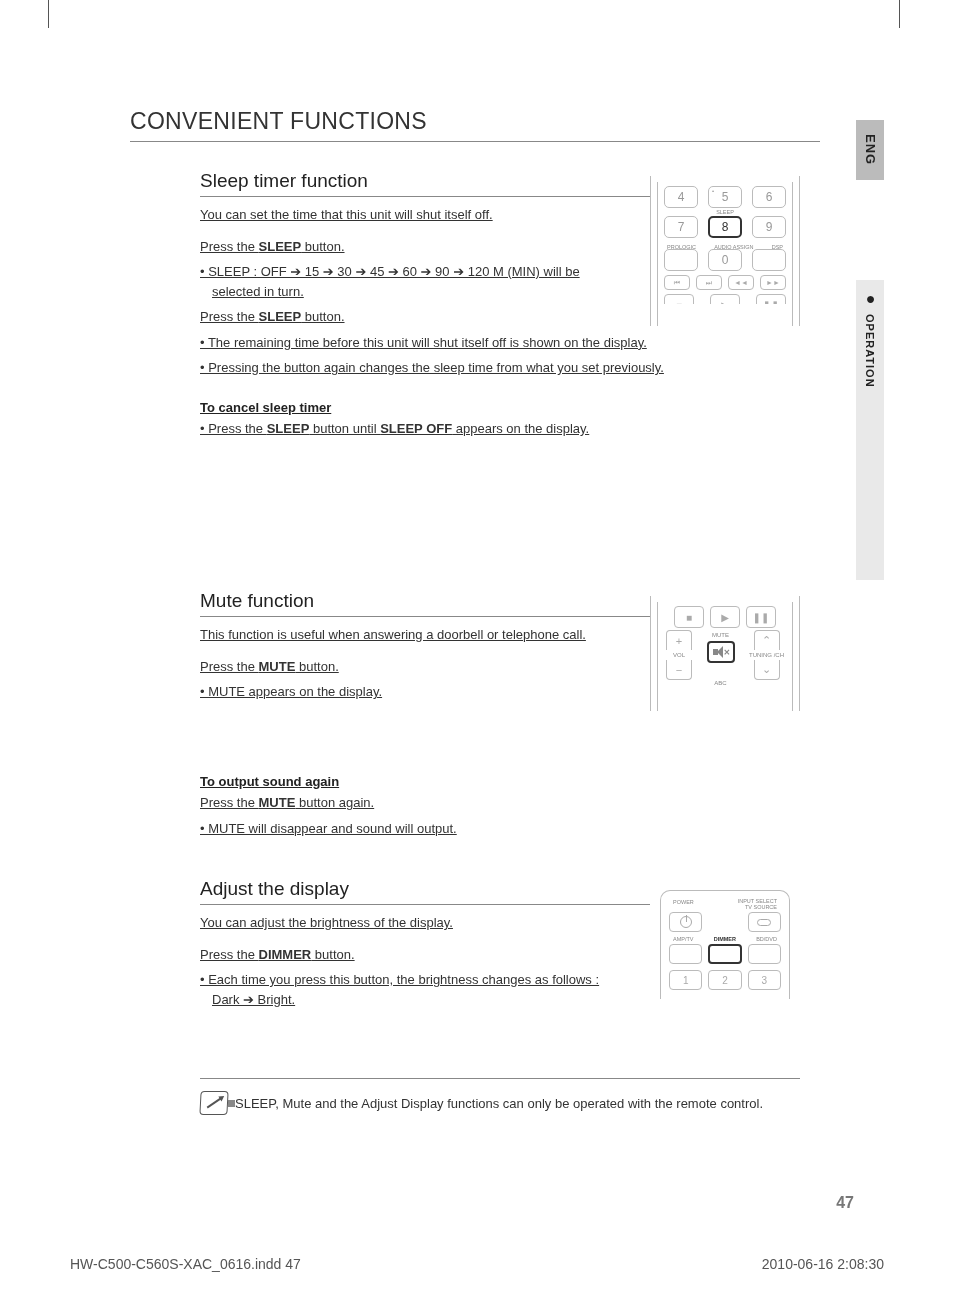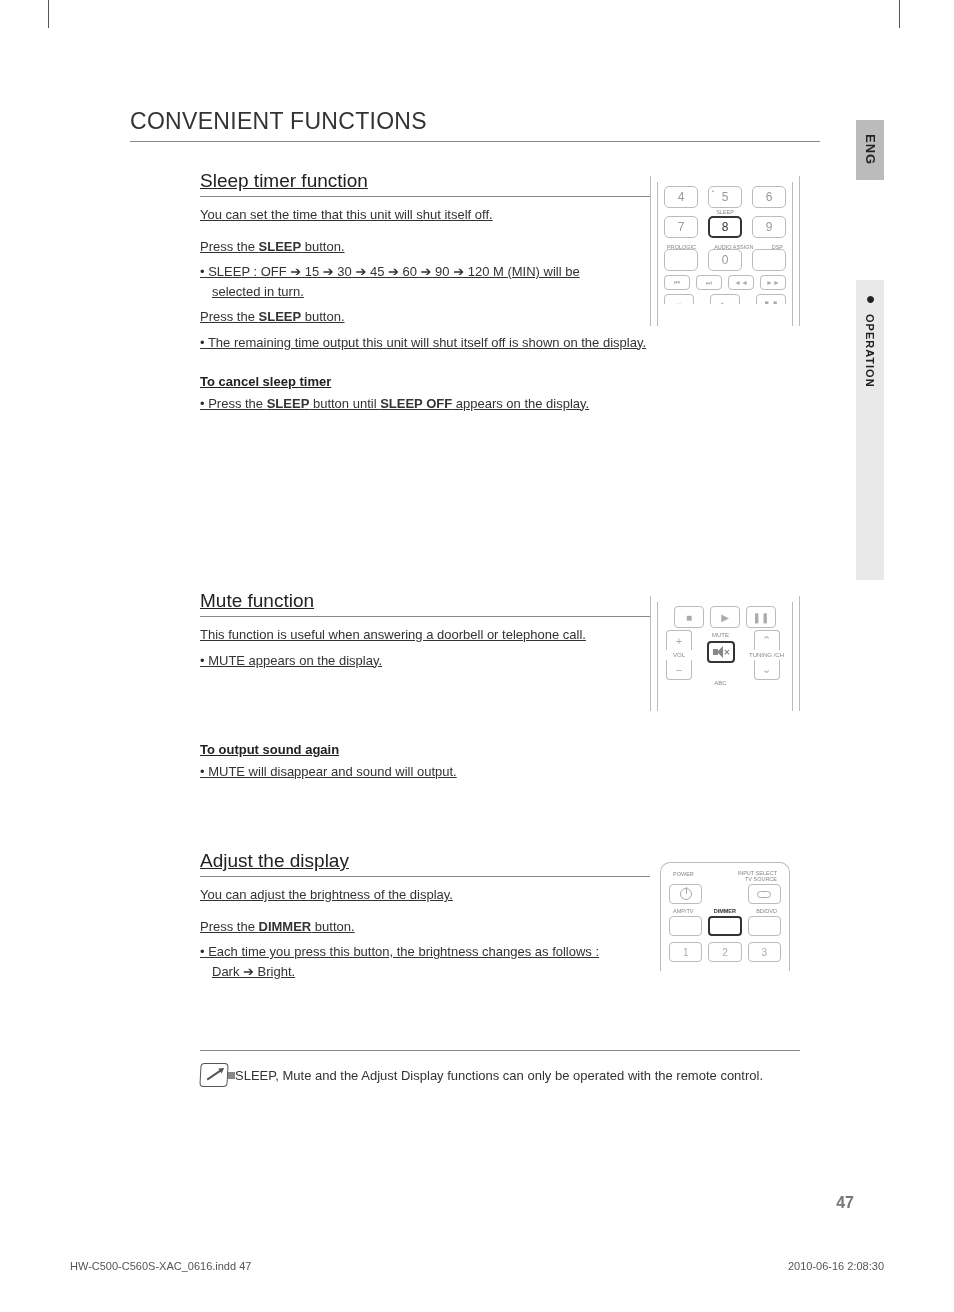--- a/index.html
+++ b/index.html
@@ -71,21 +71,20 @@
   .section { margin-bottom: 40px; position: relative; }
   h2.sub-title {
     font-size: 19px;
     font-weight: normal;
     color: #222;
     border-bottom: 1px solid #888;
     padding-bottom: 4px;
     margin-bottom: 8px;
     margin-left: 70px;
     width: 600px;
-    text-decoration: underline;
   }
   .body-text {
     margin-left: 70px;
     width: 420px;
     font-size: 13px;
     line-height: 1.5;
     color: #333;
   }
   .body-text p { margin-bottom: 6px; text-decoration: underline; }
   .body-text .sub-head {
@@ -215,21 +214,21 @@
     right: 100px;
     font-size: 16px;
     font-weight: bold;
     color: #777;
   }
   .footer {
     position: absolute;
     bottom: 40px;
     left: 70px;
     right: 70px;
-    font-size: 11px;
+    font-size: 14px;
     color: #555;
     display: flex;
     justify-content: space-between;
   }
 </style>
 </head>
 <body>
 
 <div class="crop-top-left"></div>
 <div class="crop-top-right"></div>
@@ -250,21 +249,22 @@
       <div class="body-text">
         <p>You can set the time that this unit will shut itself off.</p>
         <p style="margin-top:12px;">
           <span>Press the </span><span class="bold">SLEEP</span><span> button.</span>
         </p>
         <p class="bullet-item">• SLEEP : OFF ➔ 15 ➔ 30 ➔ 45 ➔ 60 ➔ 90 ➔ 120 M (MIN) will be selected in turn.</p>
 
         <p>
           <span>Press the </span><span class="bold">SLEEP</span><span> button.</span>
         </p>
-        <p class="bullet-item" style="width:470px;">• The remaining time output this unit will shut itself off is shown on the display.</p>
+        <p class="bullet-item" style="width:470px;">• The remaining time before this unit will shut itself off is shown on the display.</p>
+        <p class="bullet-item" style="width:470px;">• Pressing the button again changes the sleep time from what you set previously.</p>
 
         <p class="sub-head">To cancel sleep timer</p>
         <p class="bullet-item" style="width:470px;">
           <span>• Press the </span><span class="bold">SLEEP</span><span> button until </span><span class="bold">SLEEP OFF</span><span> appears on the display.</span>
         </p>
       </div>
 
       <div class="remote-illus remote-sleep">
         <div class="remote-box">
             <div class="remote-inner">
@@ -301,23 +301,29 @@
           </div>
         </div>
           </div>
       </div>
     </div>
 
     <div class="section" style="min-height:220px;">
       <h2 class="sub-title">Mute function</h2>
       <div class="body-text">
         <p>This function is useful when answering a doorbell or telephone call.</p>
+        <p style="margin-top:12px;">
+          <span>Press the </span><span class="bold">MUTE</span><span> button.</span>
+        </p>
         <p class="bullet-item">• MUTE appears on the display.</p>
 
         <p class="sub-head" style="margin-top:70px;">To output sound again</p>
+        <p>
+          <span>Press the </span><span class="bold">MUTE</span><span> button again.</span>
+        </p>
         <p class="bullet-item">• MUTE will disappear and sound will output.</p>
       </div>
 
       <div class="remote-illus remote-mute">
         <div class="remote-box">
             <div class="remote-inner">
           <div class="mute-top">
             <div class="sq-btn">■</div>
             <div class="sq-btn">▶</div>
             <div class="sq-btn">❚❚</div>

